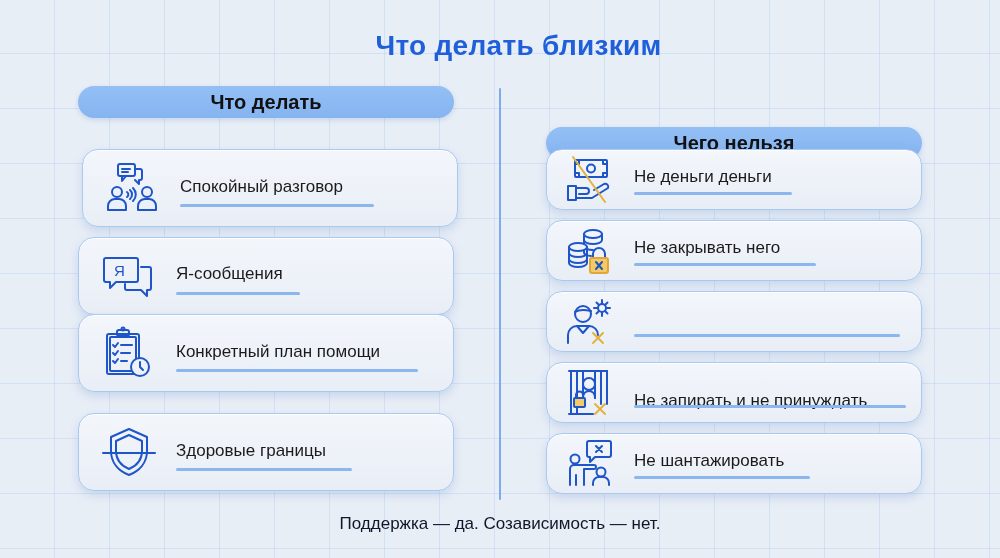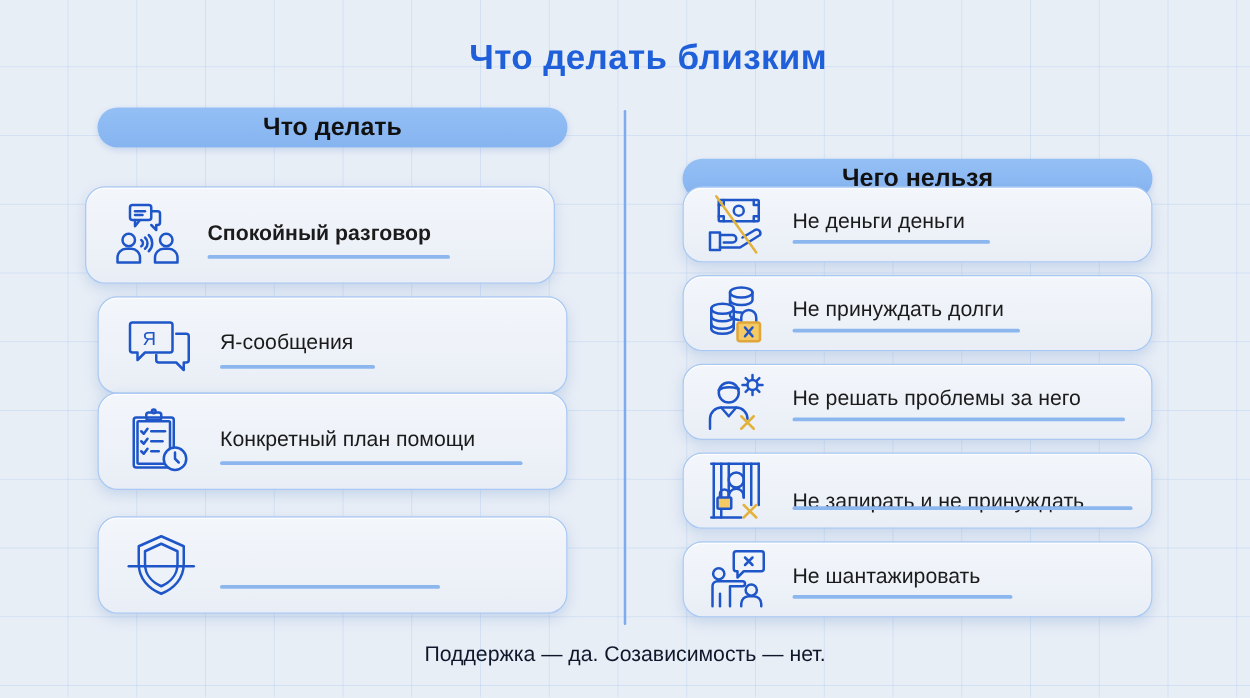--- a/index.html
+++ b/index.html
@@ -53,21 +53,21 @@
 </style>
 </head>
 <body>
 
 <div class="title">Что делать близким</div>
 
 <div class="col-header" style="left:78px; top:86px; width:376px;">Что делать</div>
 
 <div class="divider"></div>
 
-<div class="card" style="left:68px; top:149px; width:376px; height:78px;font-weight:bold;">
+<div class="card" style="left:82px; top:149px; width:376px; height:78px;">
   <span class="icon" style="left:22px; top:12px; width:56px; height:54px;">
     <svg width="56" height="54" viewBox="0 0 56 54" fill="none" stroke="#1e55c8" stroke-width="2" stroke-linejoin="round" stroke-linecap="round">
       <rect x="13" y="2" width="17" height="12" rx="2"></rect>
       <path d="M17 14 l0 5 l4 -5"></path>
       <line x1="17" y1="7" x2="25" y2="7"></line>
       <line x1="17" y1="10" x2="23" y2="10"></line>
       <path d="M30 7 h5 a2 2 0 0 1 2 2 v7 a2 2 0 0 1 -2 2 h-1 l0 4 l-4 -4"></path>
       <circle cx="12" cy="30" r="5"></circle>
       <path d="M3 48 v-4 a7 7 0 0 1 7 -7 h4 a7 7 0 0 1 7 7 v4 z"></path>
       <circle cx="42" cy="30" r="5"></circle>
@@ -115,20 +115,21 @@
 </div>
 
 <div class="card" style="left:78px; top:413px; width:376px; height:78px;">
   <span class="icon" style="left:22px; top:12px; width:56px; height:54px;">
     <svg width="56" height="54" viewBox="0 0 56 54" fill="none" stroke="#1e55c8" stroke-width="2" stroke-linejoin="round" stroke-linecap="round">
       <path d="M28 3 l18 8 v14 c0 12 -8 20 -18 24 c-10 -4 -18 -12 -18 -24 v-14 z"></path>
       <path d="M28 9 l13 6 v10 c0 9 -6 15 -13 18 c-7 -3 -13 -9 -13 -18 v-10 z"></path>
       <line x1="2" y1="27" x2="54" y2="27"></line>
     </svg>
   </span>
+  <span class="label" style="left:97px; top:27px;">Здоровые границы</span>
   <span class="underline" style="left:97px; top:54px; width:176px;"></span>
 </div>
 
 <div class="col-header" style="left:546px; top:83px; width:376px;margin-top:44px;">Чего нельзя</div>
 
 <div class="card" style="left:546px; top:149px; width:376px; height:61px;">
   <span class="icon" style="left:18px; top:6px; width:50px; height:48px;">
     <svg width="50" height="48" viewBox="0 0 50 48" fill="none" stroke="#1e55c8" stroke-width="2" stroke-linejoin="round" stroke-linecap="round">
       <rect x="10" y="4" width="32" height="17" rx="1"></rect>
       <circle cx="26" cy="12.5" r="4"></circle>
@@ -152,37 +153,36 @@
       <path d="M19 19 v6 a9 4 0 0 0 7 4"></path>
       <ellipse cx="13" cy="20" rx="9" ry="4" fill="#eef3fa"></ellipse>
       <path d="M4 20 v6 a9 4 0 0 0 18 0 v-6"></path>
       <path d="M4 26 v6 a9 4 0 0 0 18 0 v-6"></path>
       <path d="M4 32 v4 a9 4 0 0 0 18 0 v-4"></path>
       <path d="M28 32 v-5 a6 6 0 0 1 12 0 v5"></path>
       <rect x="25" y="31" width="18" height="15" rx="2" fill="#f5c963" stroke="#e0a63a"></rect>
       <path d="M31 35 l6 7 M37 35 l-6 7" stroke="#1e55c8"></path>
     </svg>
   </span>
-  <span class="label" style="left:87px; top:17px;">Не принуждать долги</span>
+  <span class="label" style="left:87px; top:17px;">Не закрывать него</span>
   <span class="underline" style="left:87px; top:42px; width:182px;"></span>
 </div>
 
 <div class="card" style="left:546px; top:291px; width:376px; height:61px;">
   <span class="icon" style="left:18px; top:5px; width:50px; height:50px;">
     <svg width="50" height="50" viewBox="0 0 50 50" fill="none" stroke="#1e55c8" stroke-width="2" stroke-linejoin="round" stroke-linecap="round">
       <circle cx="18" cy="17" r="8"></circle>
       <path d="M10 15 c3 -2 8 -3 16 -1"></path>
       <path d="M3 46 v-8 a9 9 0 0 1 9 -9 h12 a9 9 0 0 1 9 9"></path>
       <path d="M12 29 l6 7 l6 -7"></path>
       <circle cx="37" cy="11" r="4"></circle>
       <path d="M37 3 v3 M37 16 v3 M29 11 h3 M42 11 h3 M31.5 5.5 l2 2 M40.5 14.5 l2 2 M31.5 16.5 l2 -2 M40.5 7.5 l2 -2"></path>
       <path d="M28 36 l10 10 M38 36 l-10 10" stroke="#e3b23c" stroke-width="2"></path>
     </svg>
   </span>
-  <span class="label" style="left:87px; top:17px;">Не решать проблемы за него</span>
   <span class="underline" style="left:87px; top:42px; width:266px;"></span>
 </div>
 
 <div class="card" style="left:546px; top:362px; width:376px; height:61px;">
   <span class="icon" style="left:20px; top:5px; width:50px; height:50px;">
     <svg width="50" height="50" viewBox="0 0 50 50" fill="none" stroke="#1e55c8" stroke-width="2" stroke-linejoin="round" stroke-linecap="round">
       <line x1="2" y1="3" x2="40" y2="3"></line>
       <line x1="2" y1="46" x2="26" y2="46"></line>
       <line x1="4" y1="3" x2="4" y2="46"></line>
       <line x1="10" y1="3" x2="10" y2="46"></line>

